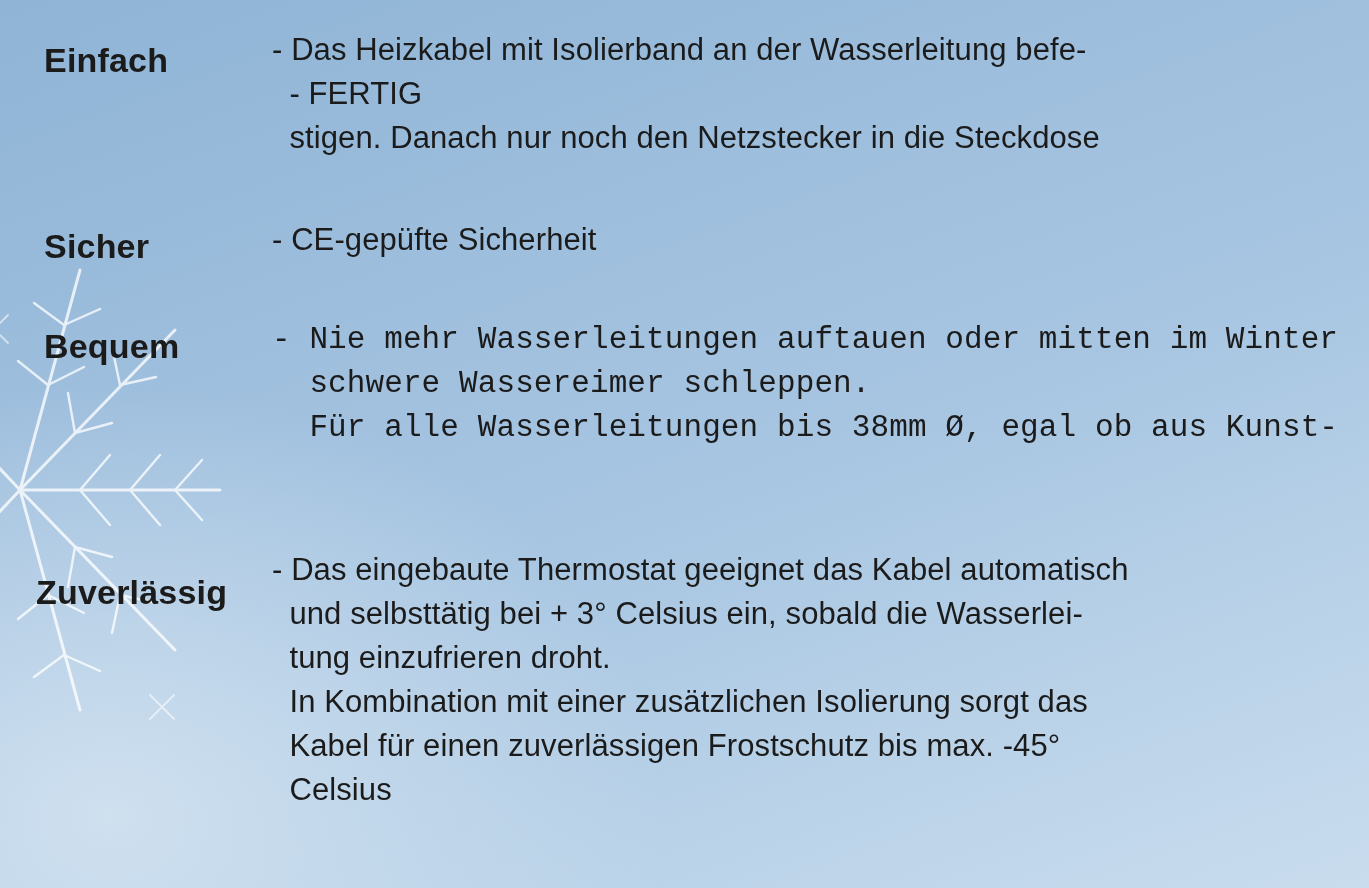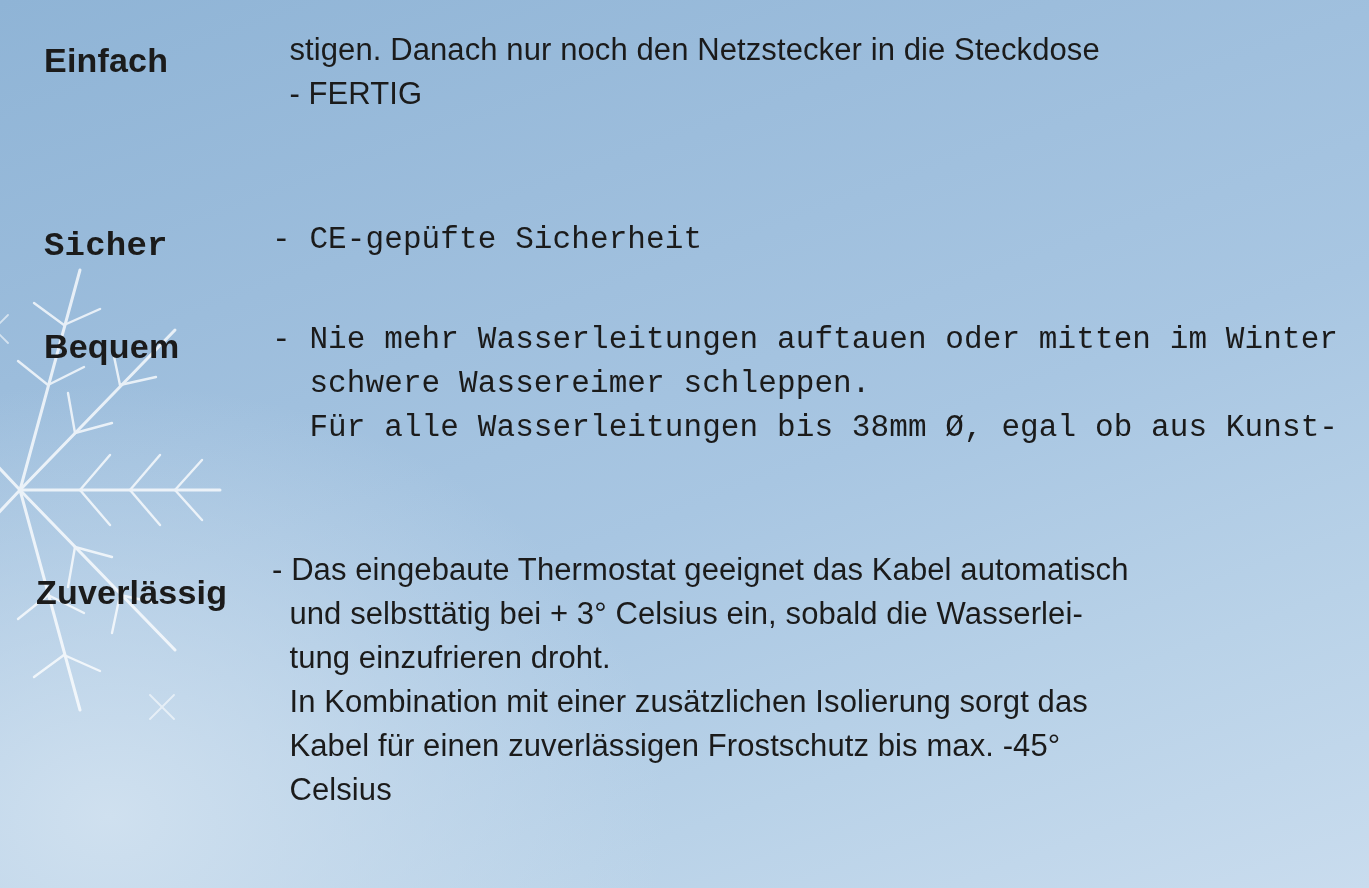--- a/index.html
+++ b/index.html
@@ -55,21 +55,21 @@
   .desc {
     color: #1b1b1b;
     font-size: 31px;
     line-height: 44px;
     letter-spacing: .1px;
   }
   .desc .line { display: block; white-space: pre; }
 
   
   #row-einfach      { left: 36px;  top: 28px;  }
-  #row-sicher       { left: 36px;  top: 218px; font-family: Liberation Mono, monospace; }
+  #row-sicher       { left: 36px;  top: 218px; }
   #row-bequem       { left: 36px;  top: 318px; }
   #row-zuverlaessig { left: 28px;  top: 548px; }
 
   
   #row-einfach .term      { position:absolute; left:8px;  top:10px; }
   #row-sicher .term       { position:absolute; left:8px;  top:6px;  }
   #row-bequem .term       { position:absolute; left:8px;  top:6px;  }
   #row-zuverlaessig .term { position:absolute; left:8px;  top:22px;  }
 
   #row-einfach .desc      { margin-left: 236px; }
@@ -133,22 +133,23 @@
         </g>
       </g>
     </svg>
   </div>
 
   <div class="content">
 
     <div class="row" id="row-einfach">
       <div class="term">Einfach</div>
       <div class="desc">
+        <span class="line">- Das Heizkabel mit Isolierband an der Wasserleitung befe-</span>
+        <span class="line">  - FERTIG</span>
         <span class="line">  stigen. Danach nur noch den Netzstecker in die Steckdose</span>
-        <span class="line">  - FERTIG</span>
       </div>
     </div>
 
     <div class="row" id="row-sicher">
       <div class="term">Sicher</div>
       <div class="desc">
         <span class="line">- CE-gepüfte Sicherheit</span>
       </div>
     </div>
 

